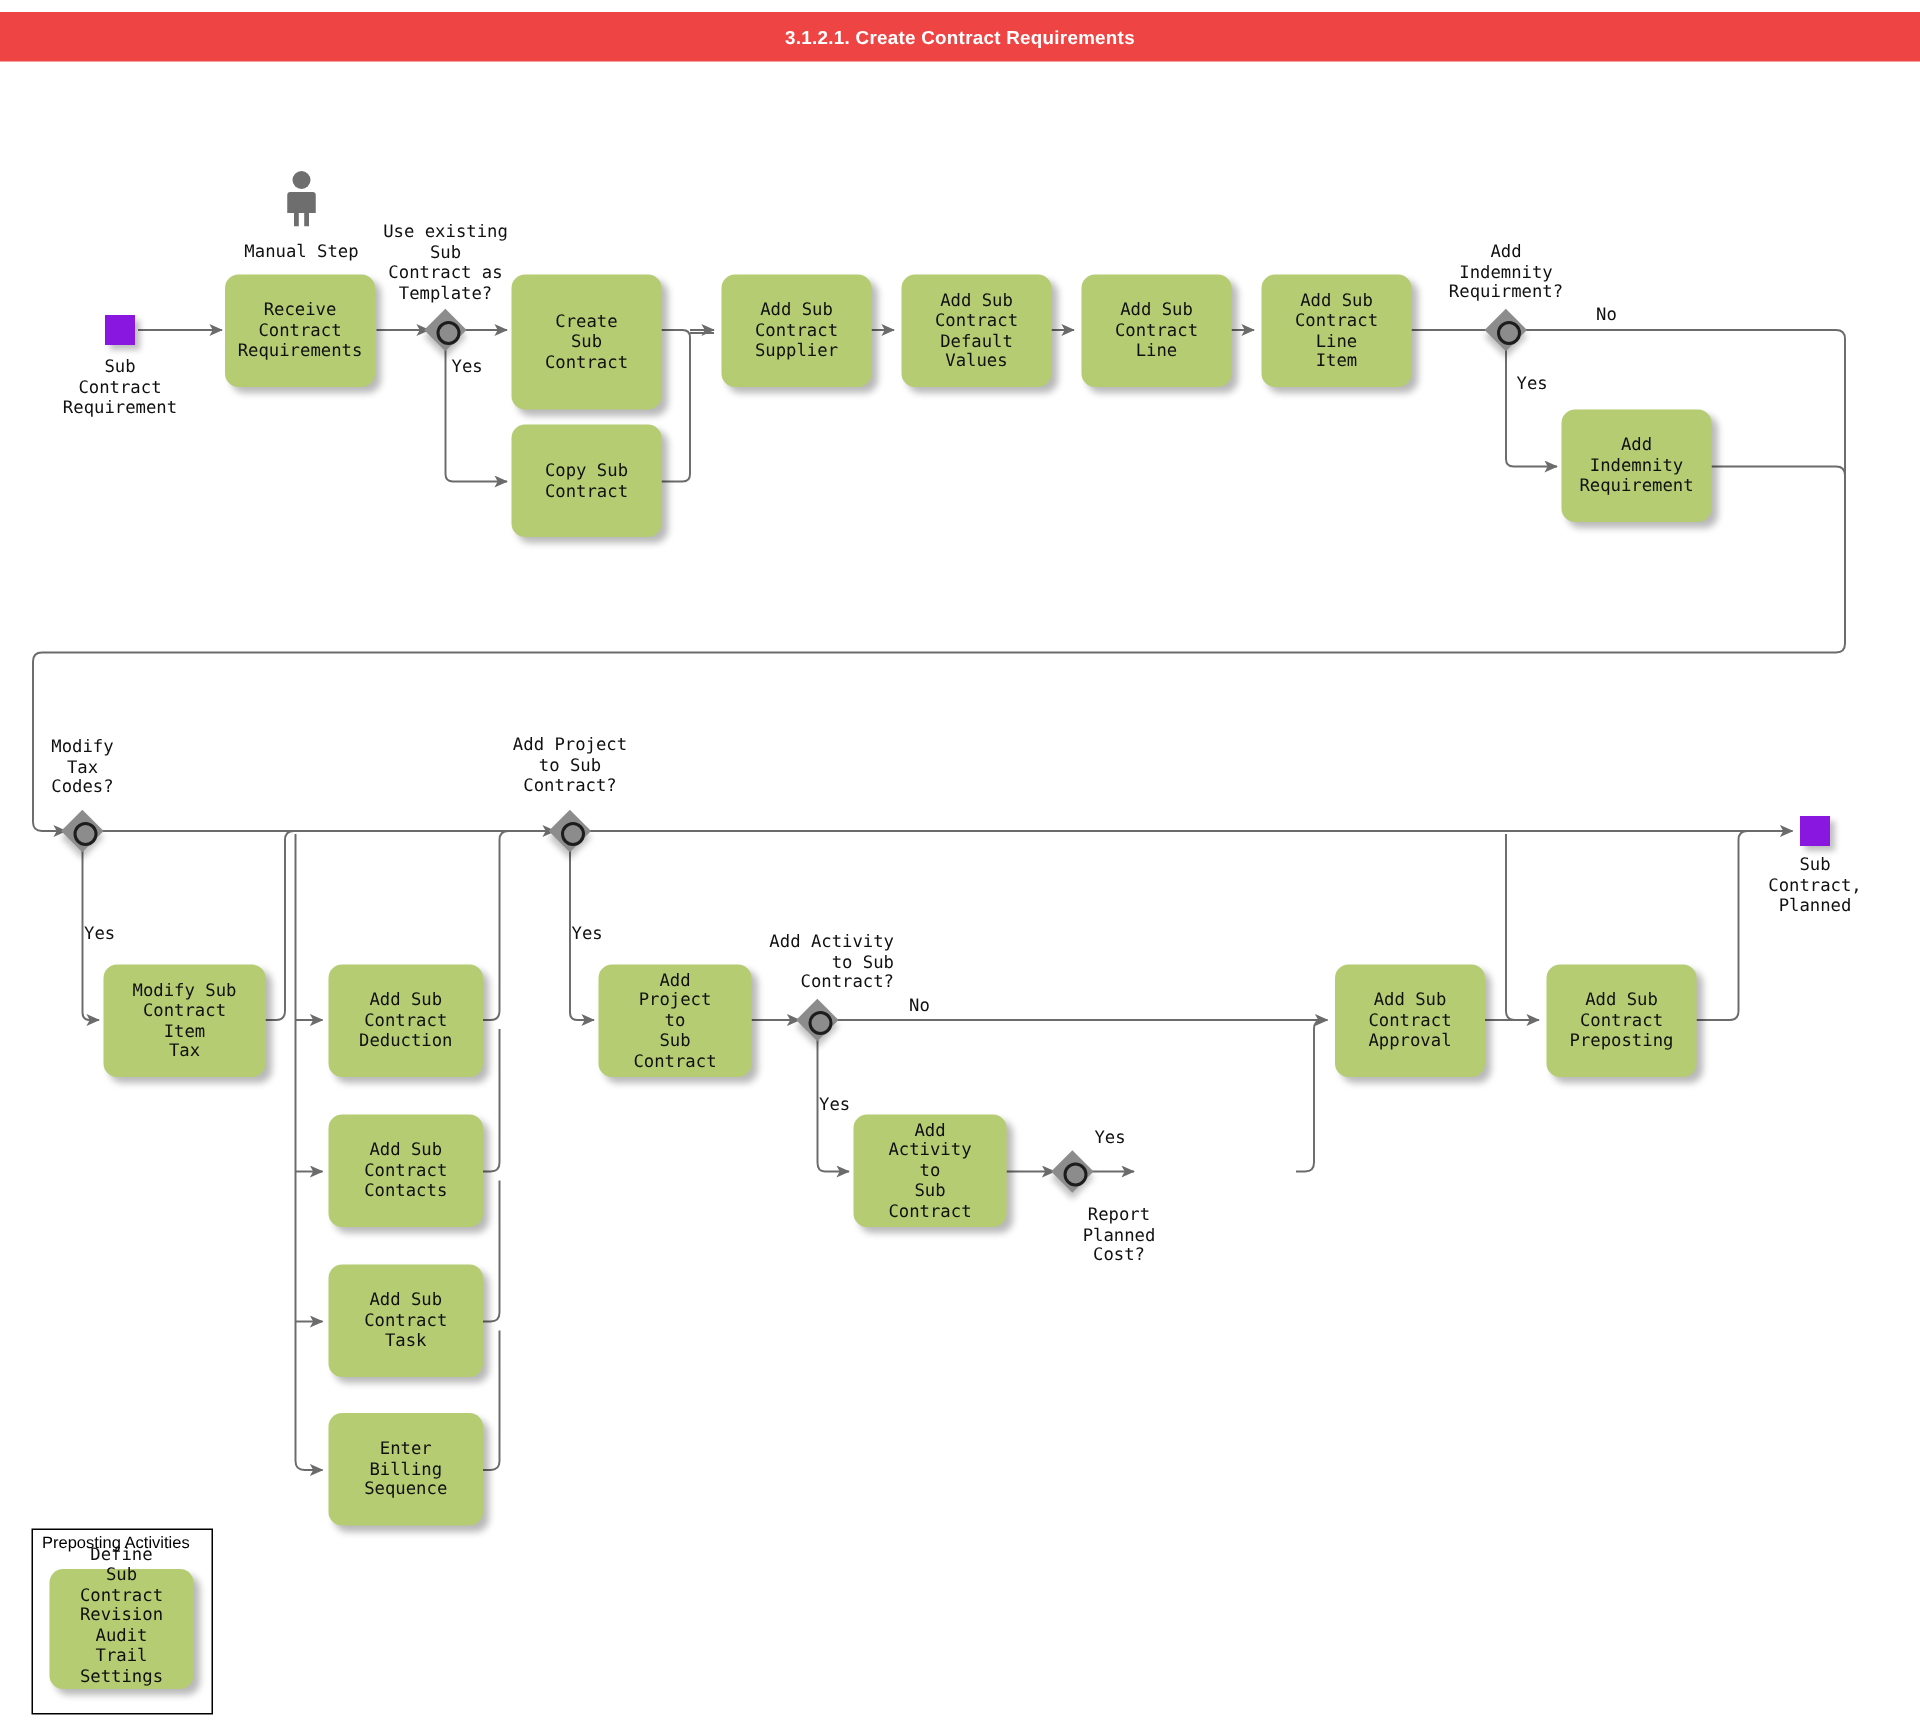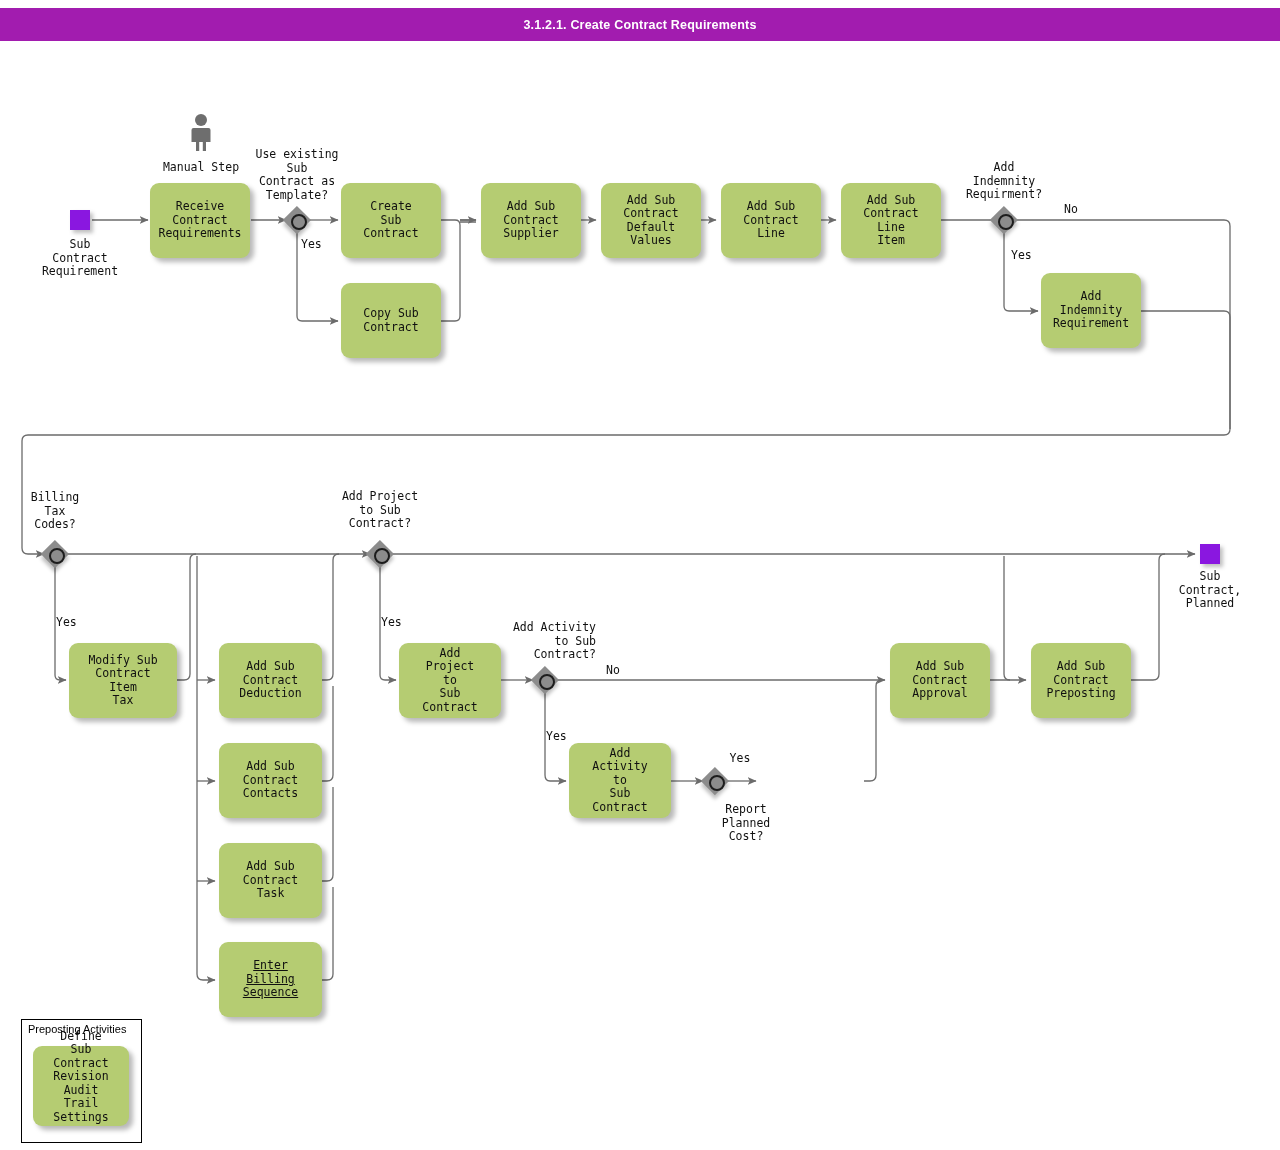--- a/index.html
+++ b/index.html
@@ -1,21 +1,21 @@
 <!DOCTYPE html>
 <html><head>
 <meta charset="utf-8">
 <style>
   html,body{margin:0;padding:0;background:#ffffff;}
   body{font-family:"DejaVu Sans Mono","Liberation Mono",monospace;}
   #canvas{position:relative;width:1280px;height:1150px;background:#ffffff;overflow:hidden;}
 
   
   .titlebar{position:absolute;left:0;top:8px;width:1280px;height:33px;
-    background:#a21caf;display:flex;align-items:center;justify-content:center;text-align:center;}
+    background:#ef4444;display:flex;align-items:center;justify-content:center;text-align:center;}
   .titlebar .t{color:#ffffff;font-family:"Liberation Sans",sans-serif;
     font-size:12.5px;font-weight:bold;letter-spacing:.2px;}
 
   
   #wires{position:absolute;left:0;top:0;width:1280px;height:1150px;pointer-events:none;}
 
   
   .task{position:absolute;background:#b5cc72;border-radius:9px;
     box-shadow:4px 4px 5px rgba(0,0,0,.28);
     display:flex;align-items:center;justify-content:center;text-align:center;
@@ -167,21 +167,21 @@
   <div class="lbl" style="left:952px;top:161px;width:104px;">Add
 Indemnity
 Requirment?</div>
   <div class="lbl l" style="left:1064px;top:203px;width:40px;">No</div>
   <div class="lbl l" style="left:1011px;top:249px;width:40px;">Yes</div>
 
   <div class="gw" style="left:41px;top:540px;">
     <div class="dia"></div>
     <div class="ring"></div>
   </div>
-  <div class="lbl" style="left:5px;top:491px;width:100px;">Billing
+  <div class="lbl" style="left:5px;top:491px;width:100px;">Modify
 Tax
 Codes?</div>
   <div class="lbl l" style="left:56px;top:616px;width:40px;">Yes</div>
 
   <div class="gw" style="left:366px;top:540px;">
     <div class="dia"></div>
     <div class="ring"></div>
   </div>
   <div class="lbl" style="left:329px;top:490px;width:102px;">Add Project
 to Sub
@@ -207,21 +207,21 @@
 Cost?</div>
 
   <div class="lbl" style="left:722px;top:752px;width:36px;">Yes</div>
 
   <div class="task" style="left:150px;top:183px;width:100px;height:75px;">
     <span style="white-space:pre-line;">Receive
 Contract
 Requirements</span>
   </div>
 
-  <div class="task" style="left:341px;top:183px;width:100px;height:75px;">
+  <div class="task" style="left:341px;top:183px;width:100px;height:90px;">
     <span style="white-space:pre-line;">Create Sub
 Contract</span>
   </div>
 
   <div class="task" style="left:341px;top:283px;width:100px;height:75px;">
     <span style="white-space:pre-line;">Copy Sub
 Contract</span>
   </div>
 
   <div class="task" style="left:481px;top:183px;width:100px;height:75px;">
@@ -269,21 +269,21 @@
 Contract
 Contacts</span>
   </div>
 
   <div class="task" style="left:219px;top:843px;width:103px;height:75px;">
     <span style="white-space:pre-line;">Add Sub
 Contract Task</span>
   </div>
 
   <div class="task" style="left:219px;top:942px;width:103px;height:75px;">
-    <span style="white-space:pre-line;text-decoration:underline;">Enter Billing
+    <span style="white-space:pre-line;">Enter Billing
 Sequence</span>
   </div>
 
   <div class="task" style="left:399px;top:643px;width:102px;height:75px;">
     <span style="white-space:pre-line;">Add Project to
 Sub Contract</span>
   </div>
 
   <div class="task" style="left:569px;top:743px;width:102px;height:75px;">
     <span style="white-space:pre-line;">Add Activity to

